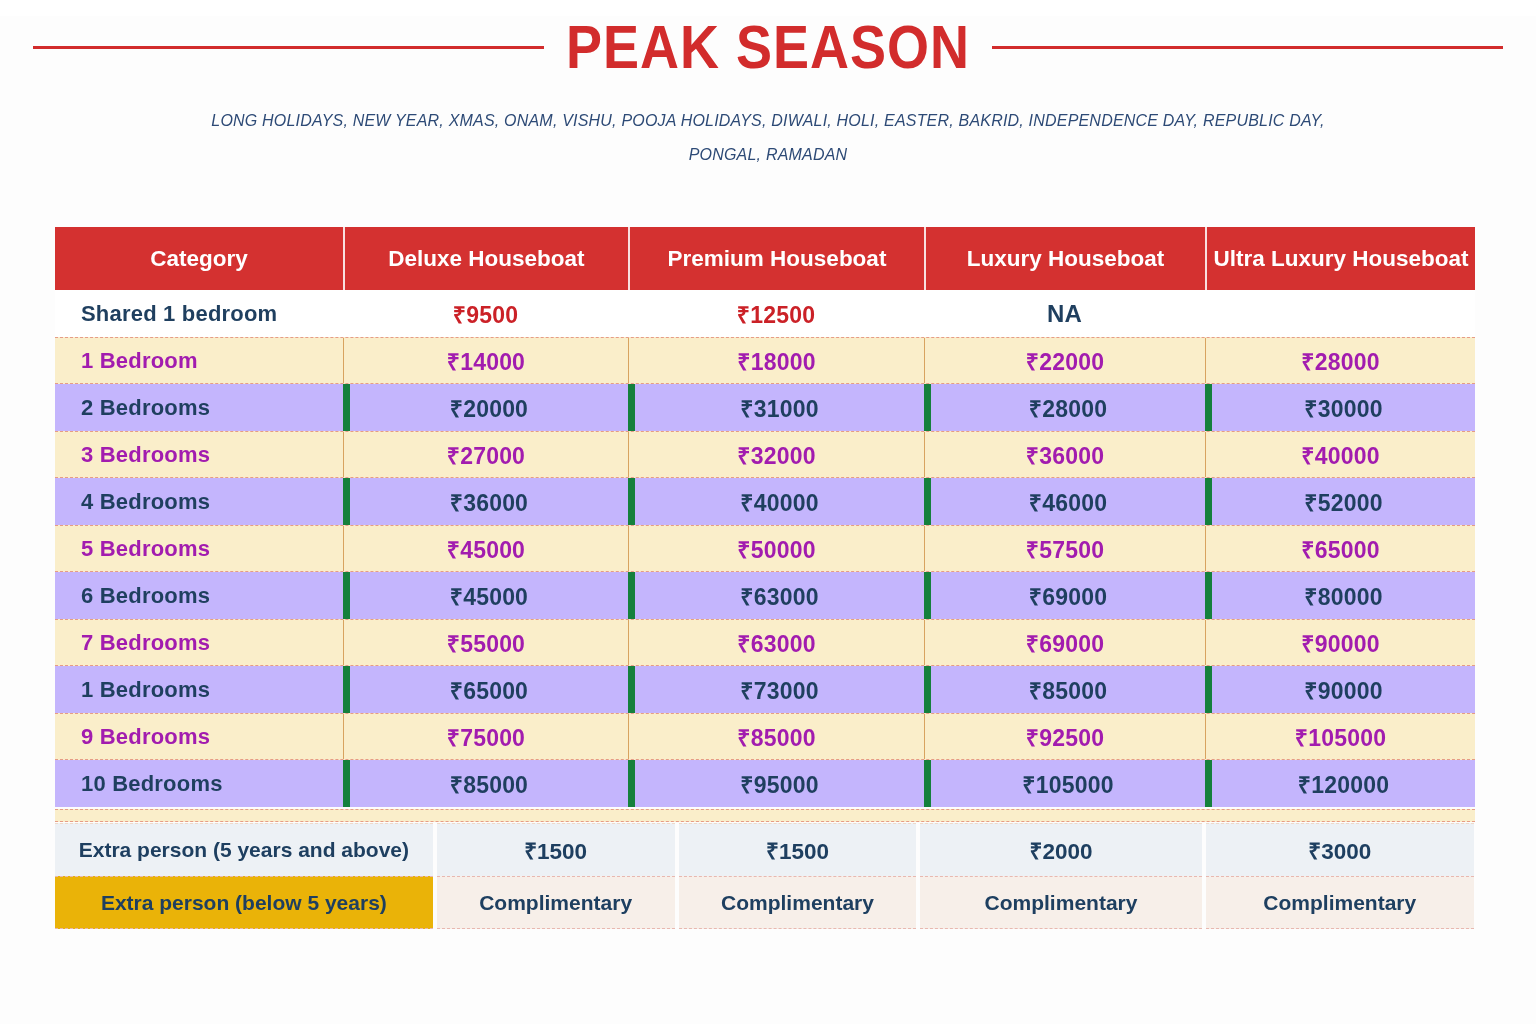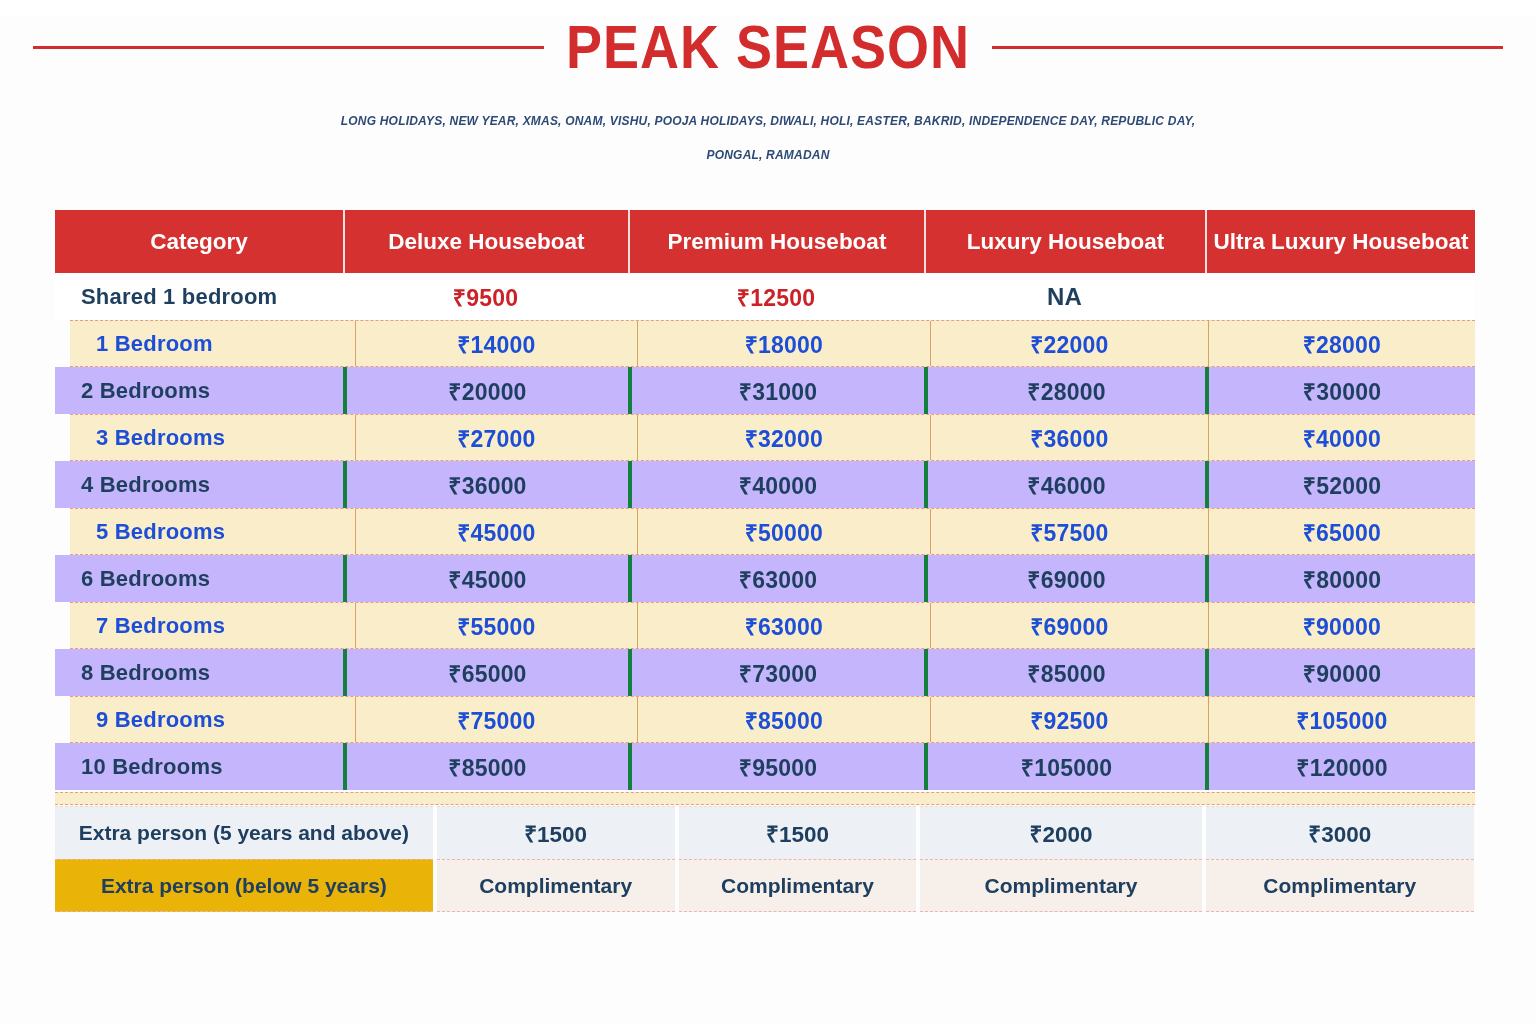--- a/index.html
+++ b/index.html
@@ -9,42 +9,42 @@
   .page { position:relative; width:1536px; height:1024px; background:#fdfdfd; }
 
   
   .title-row { display:flex; align-items:center; gap:22px; margin:16px 33px 0 33px; }
   .title-line { flex:1; height:3px; background:#d22c2c; }
   .page-title { color:#d22c2c; font-size:54px; font-weight:bold; letter-spacing:1px;
     transform:scaleY(1.12); white-space:nowrap; }
 
   
   .subtitle { margin:26px auto 0 auto; width:1400px; text-align:center;
-    color:#2d4a76; font-size:12px; font-weight:bold; font-style:italic;
+    color:#2d4a76; font-size:16px; font-weight:normal; font-style:italic;
     letter-spacing:0.2px; line-height:34px; }
 
   
-  .rate-table { position:absolute; left:55px; top:194px; width:1420px; }
+  .rate-table { position:absolute; left:55px; top:211px; width:1420px; }
   .grid-row { display:grid; grid-template-columns:20.28% 20.07% 20.85% 19.79% 19.01%; }
 
   .thead { height:63px; background:#d43130; color:#ffffff; }
   .thead .cell { display:flex; align-items:center; justify-content:center;
     font-size:22.5px; font-weight:bold; }
   .thead .cell + .cell { border-left:2px solid rgba(255,255,255,0.85); }
 
   .trow { height:47px; }
   .trow .cell { display:flex; align-items:center; justify-content:center;
     font-size:23px; font-weight:bold; letter-spacing:0.2px; }
   .trow .cell.cat { justify-content:flex-start; padding-left:26px; font-size:22px; }
 
   .r-white { background:#c4b5fd; color:#1f3f5f; }
-  .r-white .cell + .cell { border-left:4px solid #15803d; }
-
-  .r-cream { background:#faeeca; color:#1d4ed8;
-    border-top:1px dashed #e69c86; border-bottom:1px dashed #e69c86;margin-left:15px; }
+  .r-white .cell + .cell { border-left:7px solid #15803d; }
+
+  .r-cream { background:#faeeca; color:#a21caf;
+    border-top:1px dashed #e69c86; border-bottom:1px dashed #e69c86; }
   .r-cream .cell + .cell { border-left:1px solid #d8a35f; }
 
   .r-first { background:#ffffff; }
   .r-first .cell.cat { color:#1f3f5f; }
   .r-first .cell.val { color:#cb2127; }
   .r-first .cell.val.na { color:#1f3f5f; font-size:24px; }
 
   
   .cream-strip { height:13px; background:#faeeca; margin-top:2px;
     border-top:1px dashed #e69c86; border-bottom:1px dashed #e69c86; }
@@ -146,21 +146,21 @@
 
     <div class="grid-row trow r-cream">
       <div class="cell cat">7 Bedrooms</div>
       <div class="cell val">₹55000</div>
       <div class="cell val">₹63000</div>
       <div class="cell val">₹69000</div>
       <div class="cell val">₹90000</div>
     </div>
 
     <div class="grid-row trow r-white">
-      <div class="cell cat">8 Bedrooms</div>
+      <div class="cell cat">1 Bedrooms</div>
       <div class="cell val">₹65000</div>
       <div class="cell val">₹73000</div>
       <div class="cell val">₹85000</div>
       <div class="cell val">₹90000</div>
     </div>
 
     <div class="grid-row trow r-cream">
       <div class="cell cat">9 Bedrooms</div>
       <div class="cell val">₹75000</div>
       <div class="cell val">₹85000</div>

